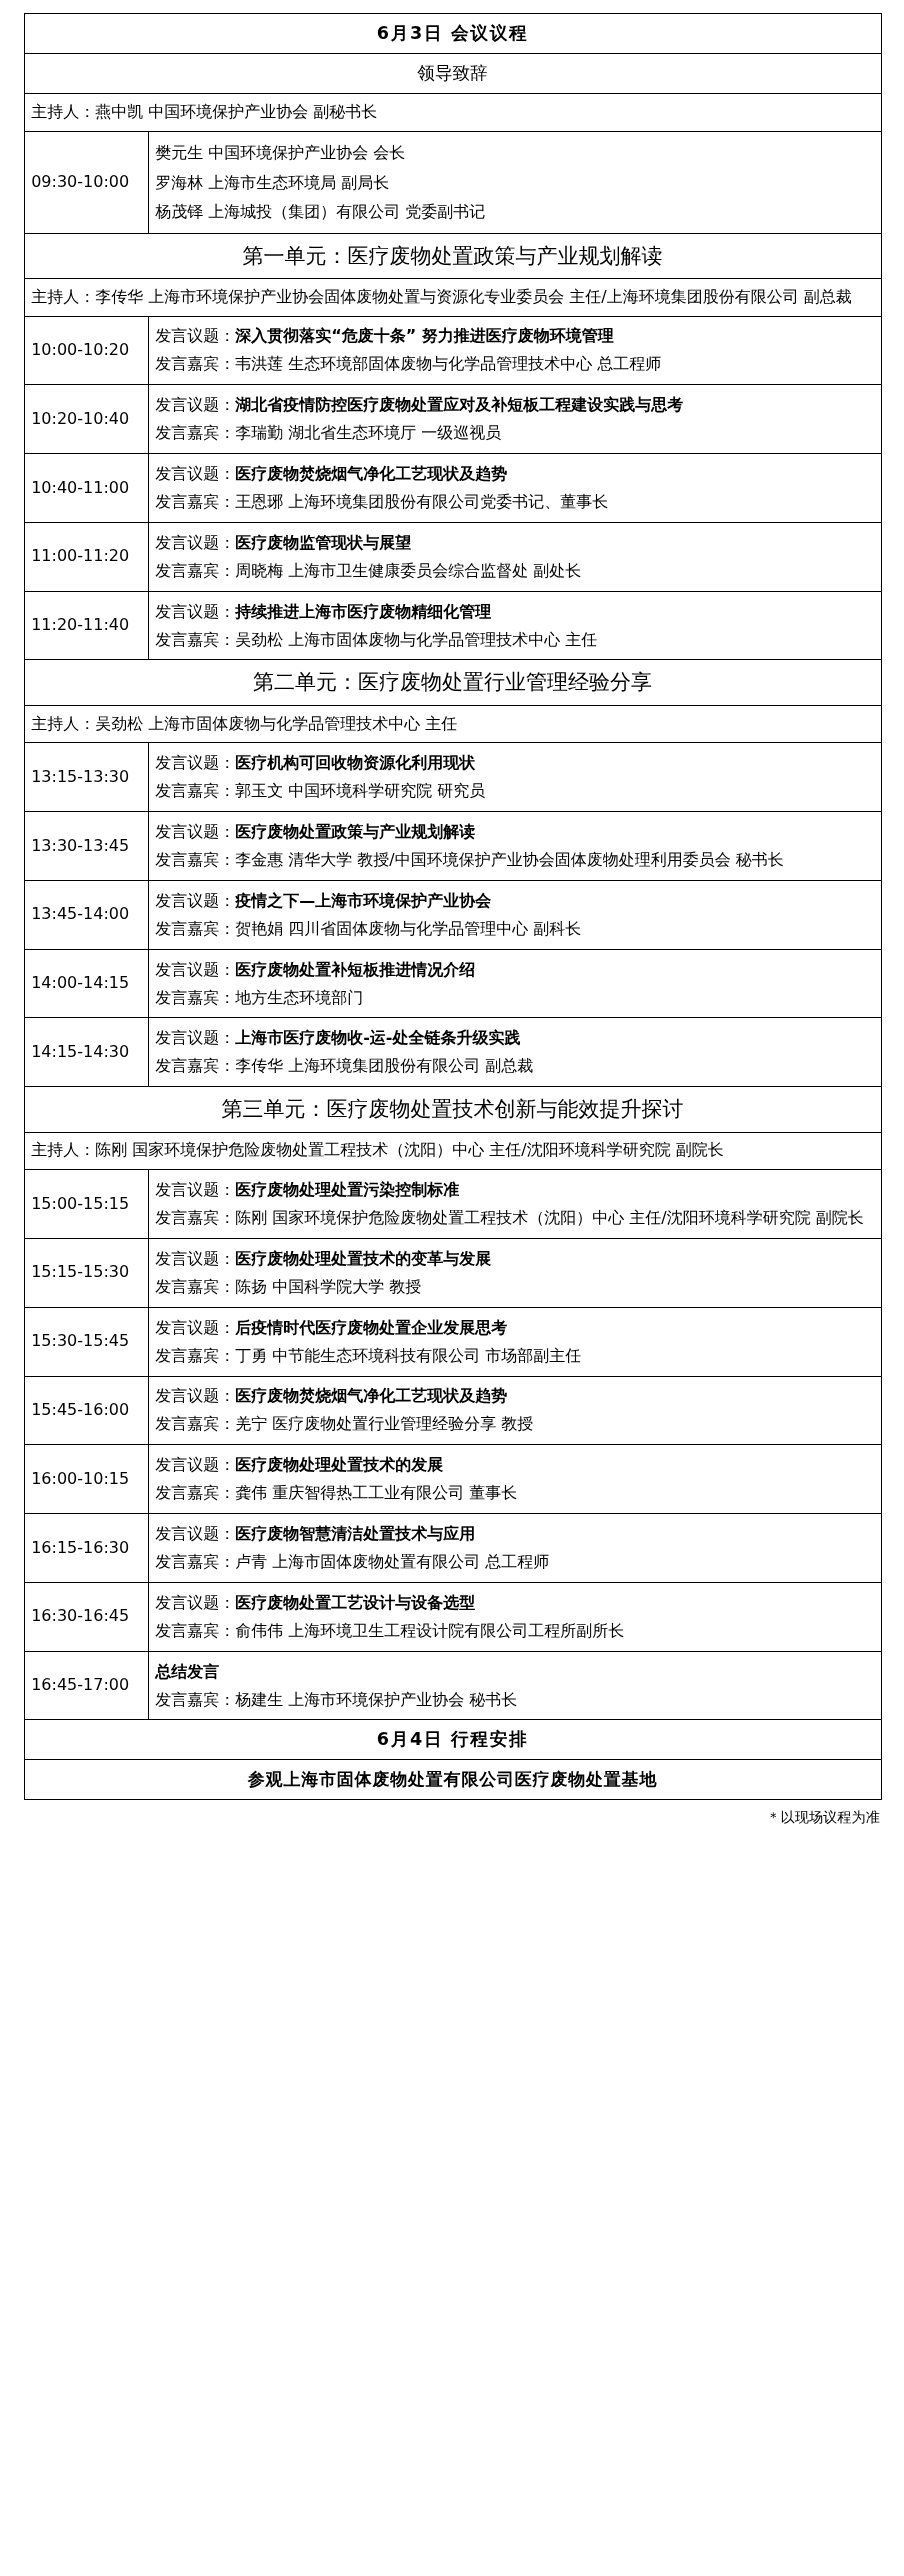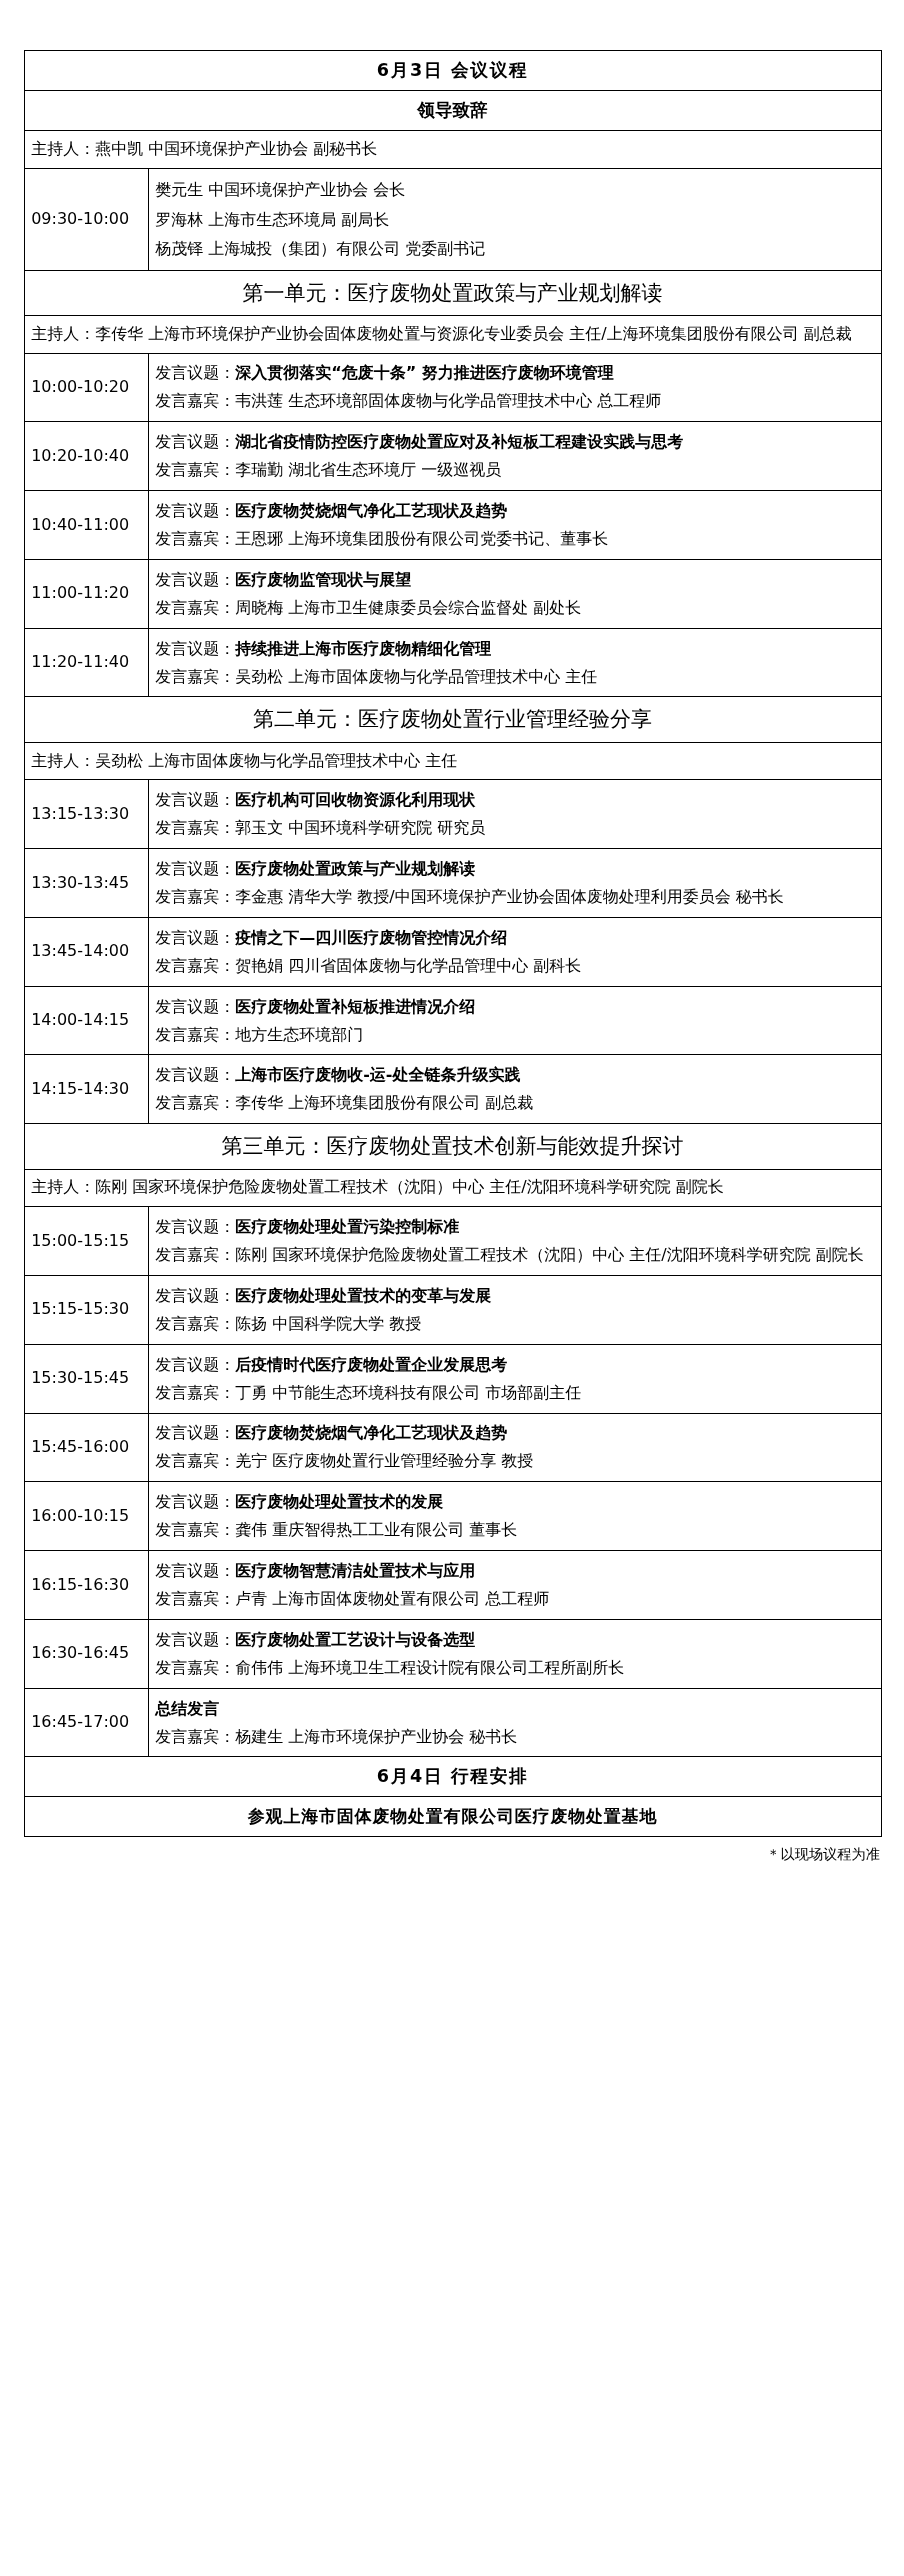--- a/index.html
+++ b/index.html
@@ -13,21 +13,20 @@
     margin:0 auto;
     padding:13.4px 23.5px 0 23.5px;
     box-sizing:border-box;
     background:#fff;
   }
   table.agenda{
     width:858px;
     border-collapse:collapse;
     table-layout:fixed;
     font-size:16px;
-    margin-top:37px;
   }
   table.agenda td{
     border:0.8px solid #000;
     padding:5.9px 6.7px;
     vertical-align:middle;
     line-height:1.55;
     word-break:break-all;
   }
   .col-time{width:124px;text-align:left;padding-left:10px;}
   .dayhead{
@@ -38,21 +37,21 @@
     padding:7.5px 0;
   }
   .sectionhead{
     text-align:center;
     font-weight:normal;
     font-size:21px;
     padding:6.7px 0;
   }
   .leaderhead{
     text-align:center;
-    font-weight:bold;
+    font-weight:normal;
     font-size:17.6px;
     padding:7.5px 0;
   }
   .host{
     padding:5.9px 10px;
     line-height:1.6;
   }
   .namelist div{
     line-height:1.85;
   }
@@ -168,21 +167,21 @@
     <tr>
       <td class="col-time">13:30-13:45</td>
       <td>
         <span class="row-line"><span class="lbl">发言议题：</span><span class="topic">医疗废物处置政策与产业规划解读</span></span>
         <span class="row-line"><span class="lbl">发言嘉宾：</span><span>李金惠  清华大学  教授/中国环境保护产业协会固体废物处理利用委员会  秘书长</span></span>
       </td>
     </tr>
     <tr>
       <td class="col-time">13:45-14:00</td>
       <td>
-        <span class="row-line"><span class="lbl">发言议题：</span><span class="topic">疫情之下—四川医疗废物管控情况介绍</span></span>
+        <span class="row-line"><span class="lbl">发言议题：</span><span class="topic">疫情之下—上海市环境保护产业协会</span></span>
         <span class="row-line"><span class="lbl">发言嘉宾：</span><span>贺艳娟  四川省固体废物与化学品管理中心   副科长</span></span>
       </td>
     </tr>
     <tr>
       <td class="col-time">14:00-14:15</td>
       <td>
         <span class="row-line"><span class="lbl">发言议题：</span><span class="topic">医疗废物处置补短板推进情况介绍</span></span>
         <span class="row-line"><span class="lbl">发言嘉宾：</span><span>地方生态环境部门</span></span>
       </td>
     </tr>

